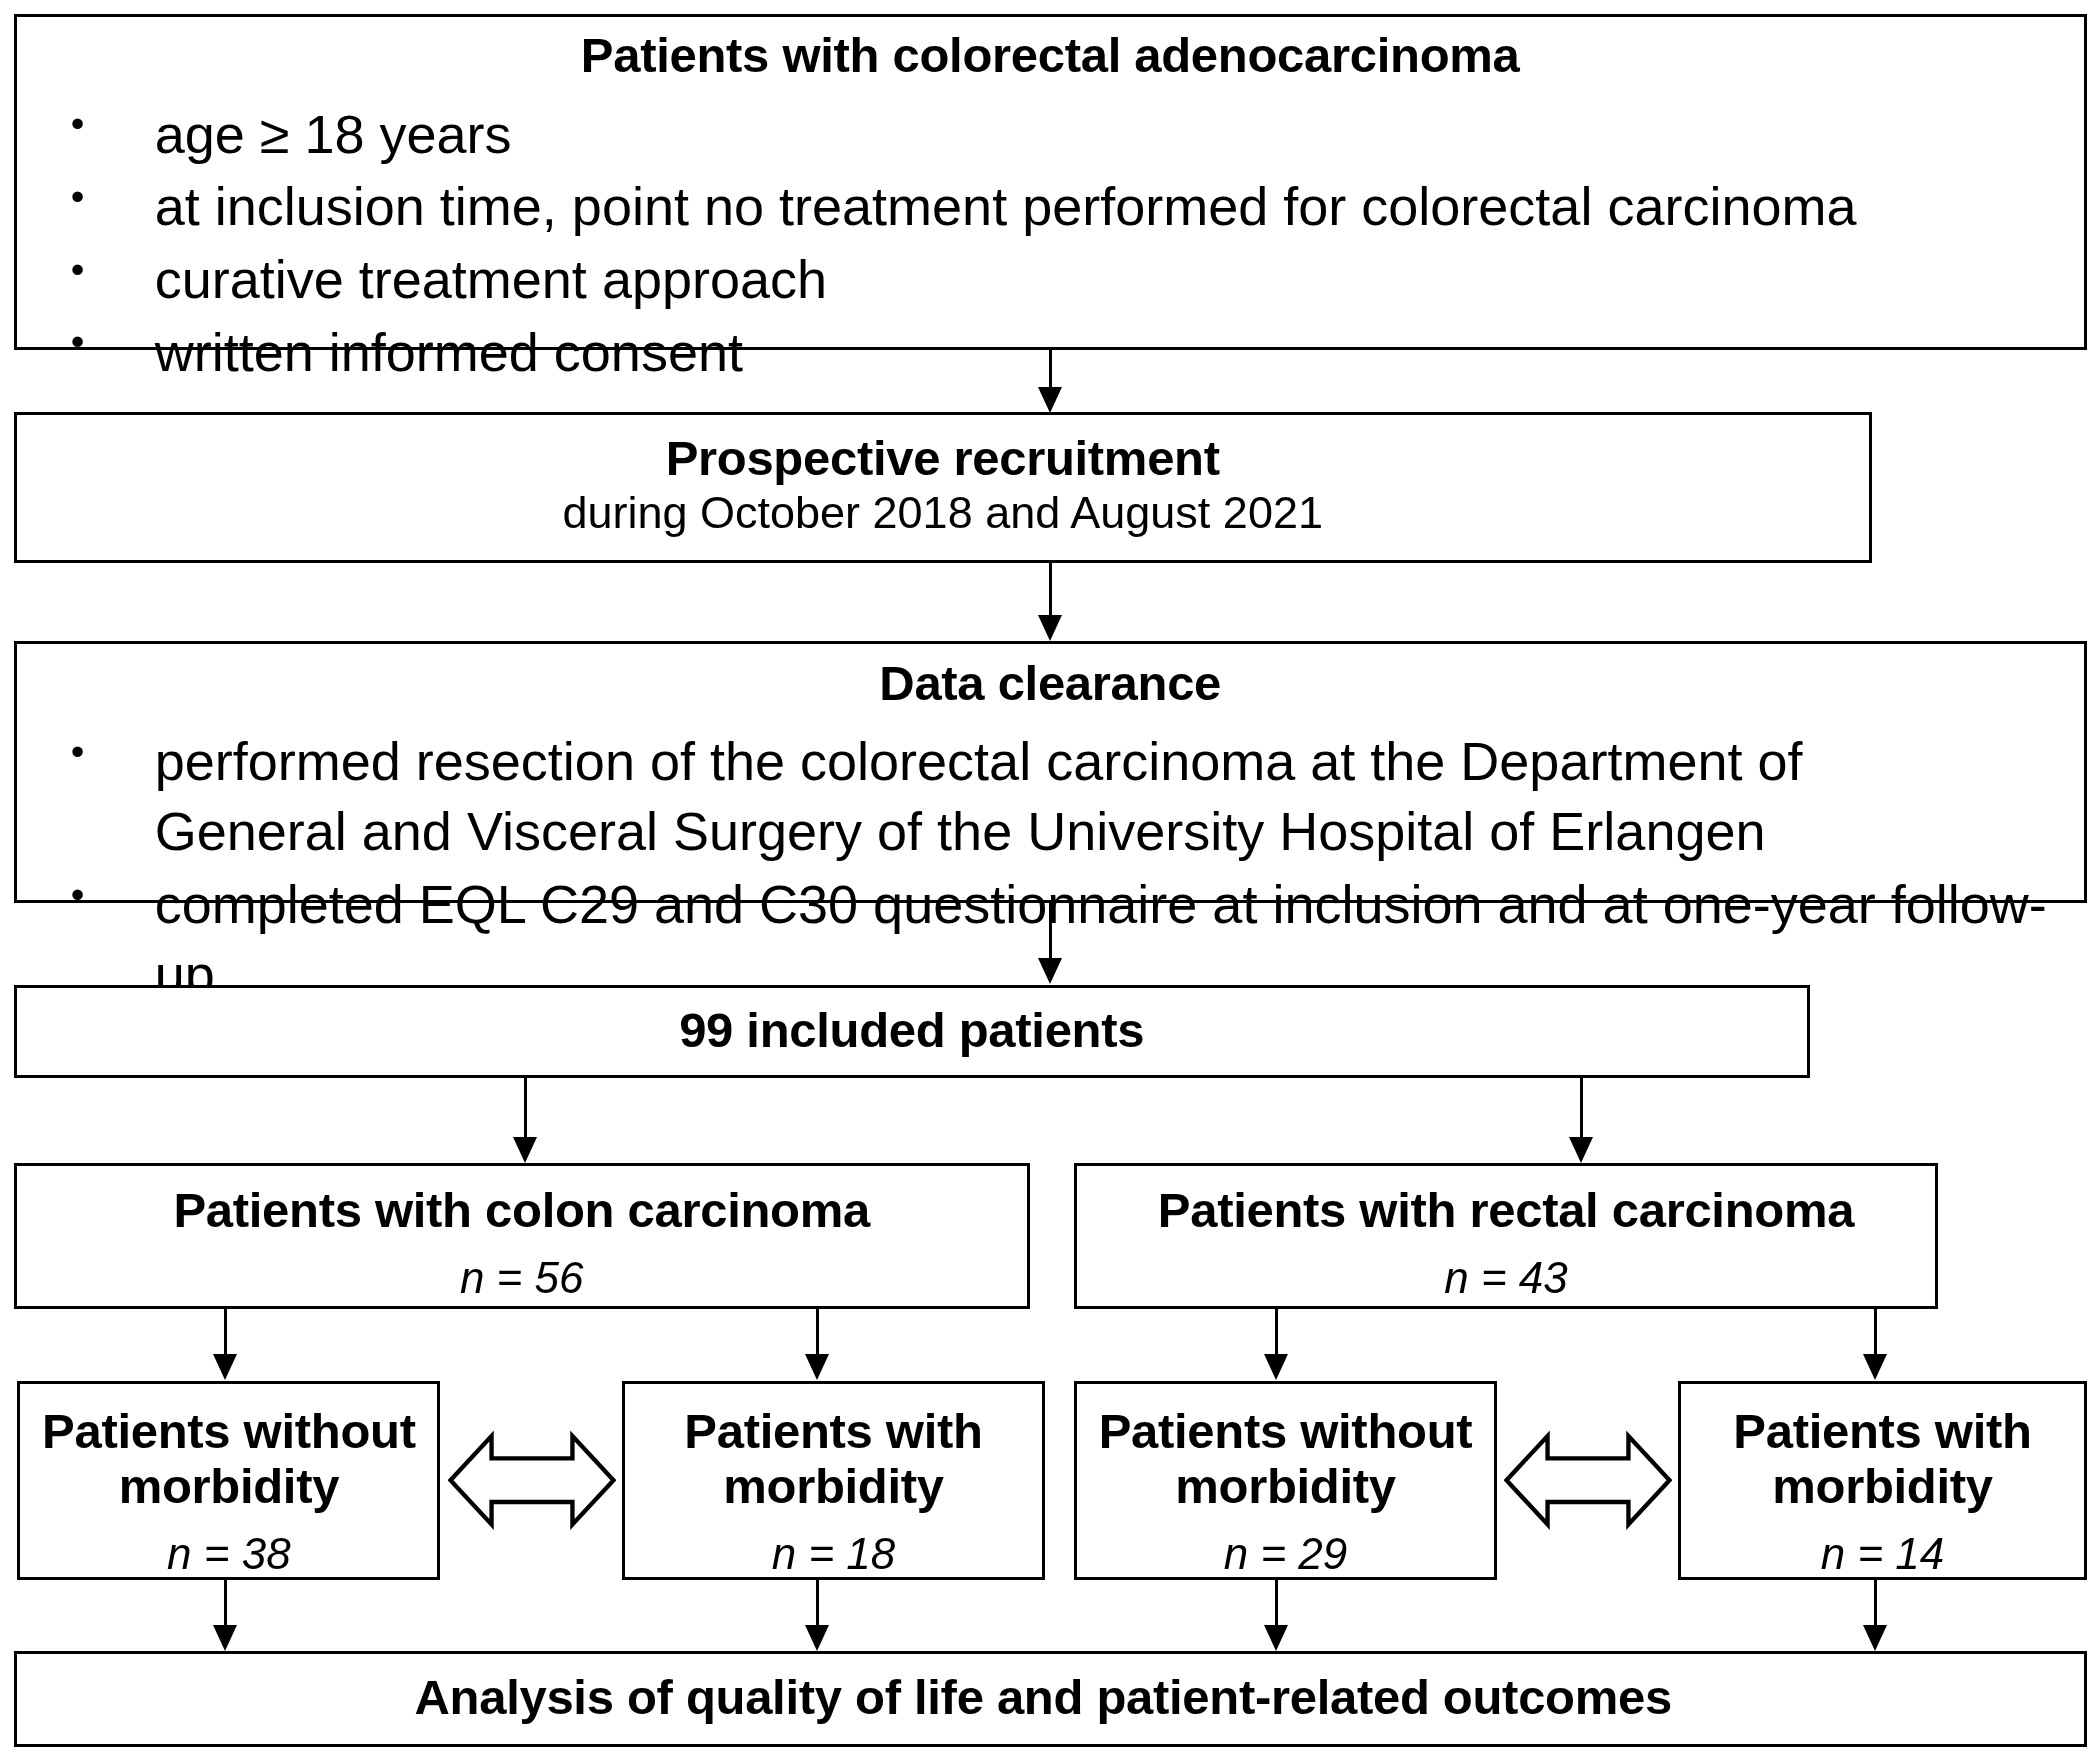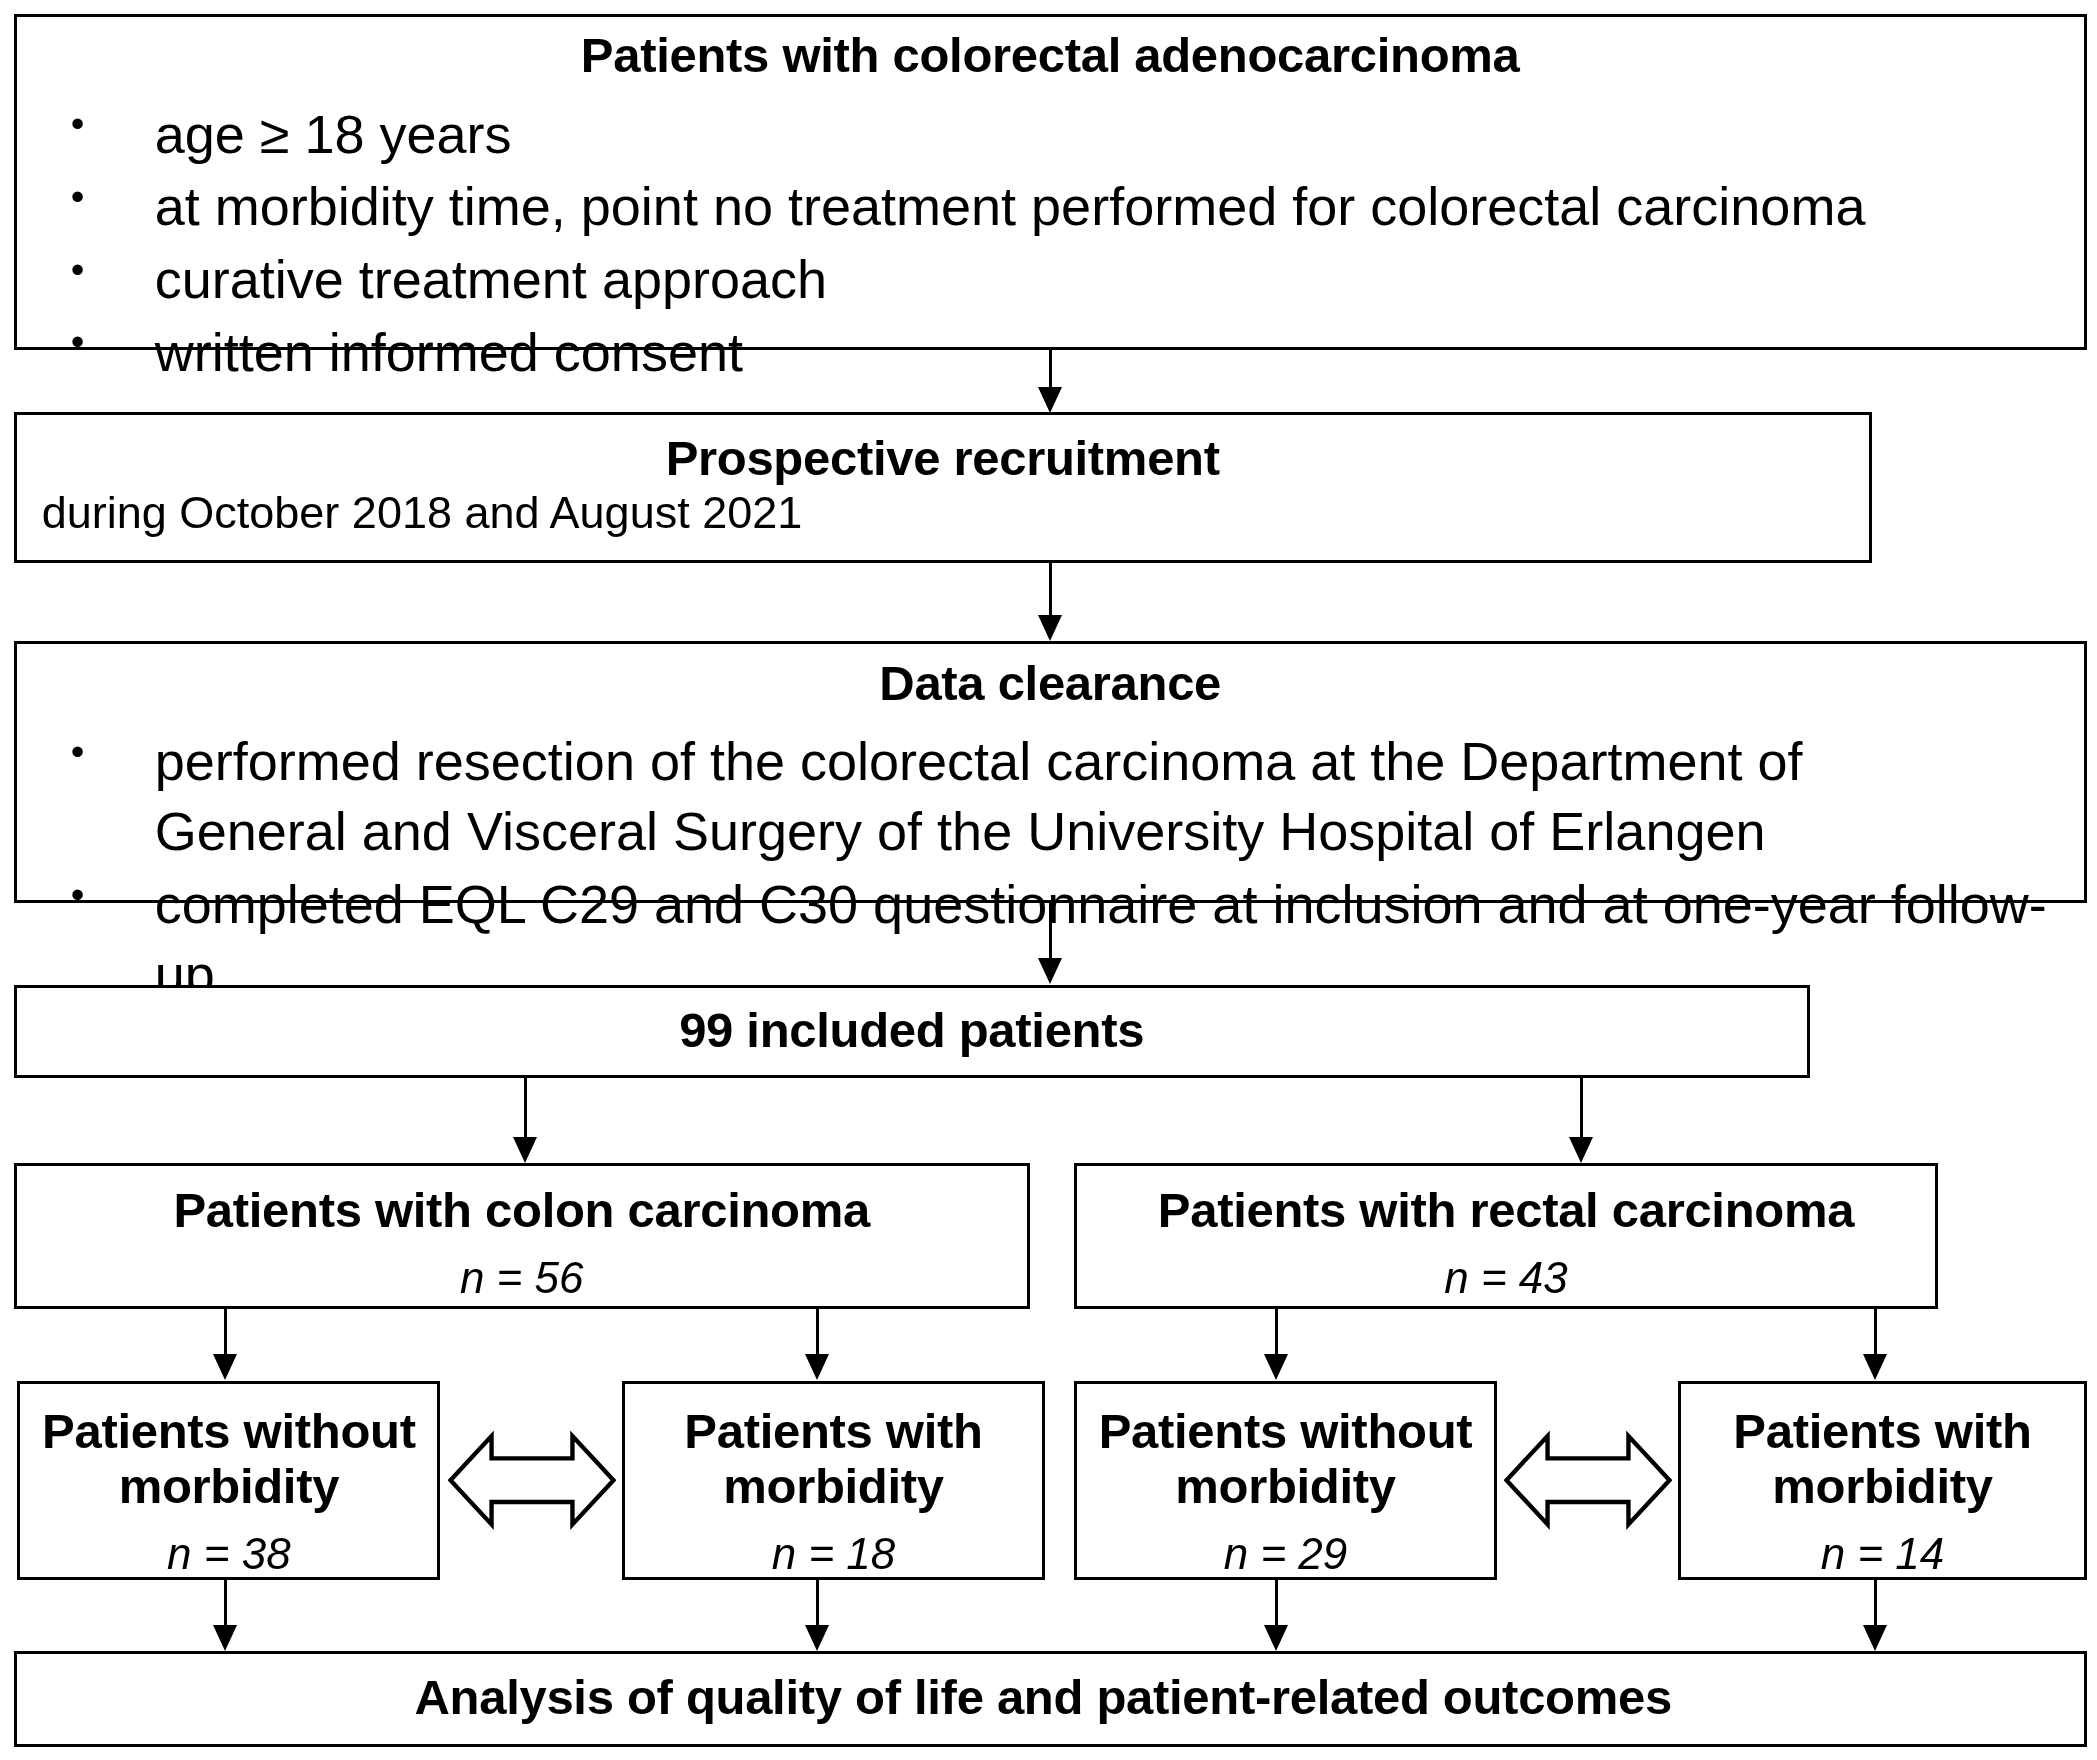--- a/index.html
+++ b/index.html
@@ -27,20 +27,21 @@
   .title {
     text-align: center;
     font-weight: bold;
     font-size: 49px;
     line-height: 1.12;
     letter-spacing: -0.3px;
     white-space: nowrap;
   }
 
   .subtitle {
+    text-align: center;
     font-weight: normal;
     font-size: 45px;
     line-height: 1.18;
   }
 
   .bullets {
     list-style: none;
     margin: 0;
     padding: 0;
   }
@@ -97,21 +98,21 @@
 </style>
 </head>
 <body>
 
 <div id="page">
 
   <div class="box" style="left:13.7px; top:13.7px; width:2073px; height:336px; padding:11.2px 25px 0 25px;">
     <div class="title">Patients with colorectal adenocarcinoma</div>
     <ul class="bullets" style="margin-top:16px;">
       <li>age ≥ 18 years</li>
-      <li>at morbidity time, point no treatment performed for colorectal carcinoma</li>
+      <li>at inclusion time, point no treatment performed for colorectal carcinoma</li>
       <li>curative treatment approach</li>
       <li>written informed consent</li>
     </ul>
   </div>
 
   <div class="conn" style="left:1049px; top:350px; width:2.5px; height:63px;">
     <div class="stem" style="height:39px;"></div>
     <div class="head" style="top:37px;"></div>
   </div>
 

